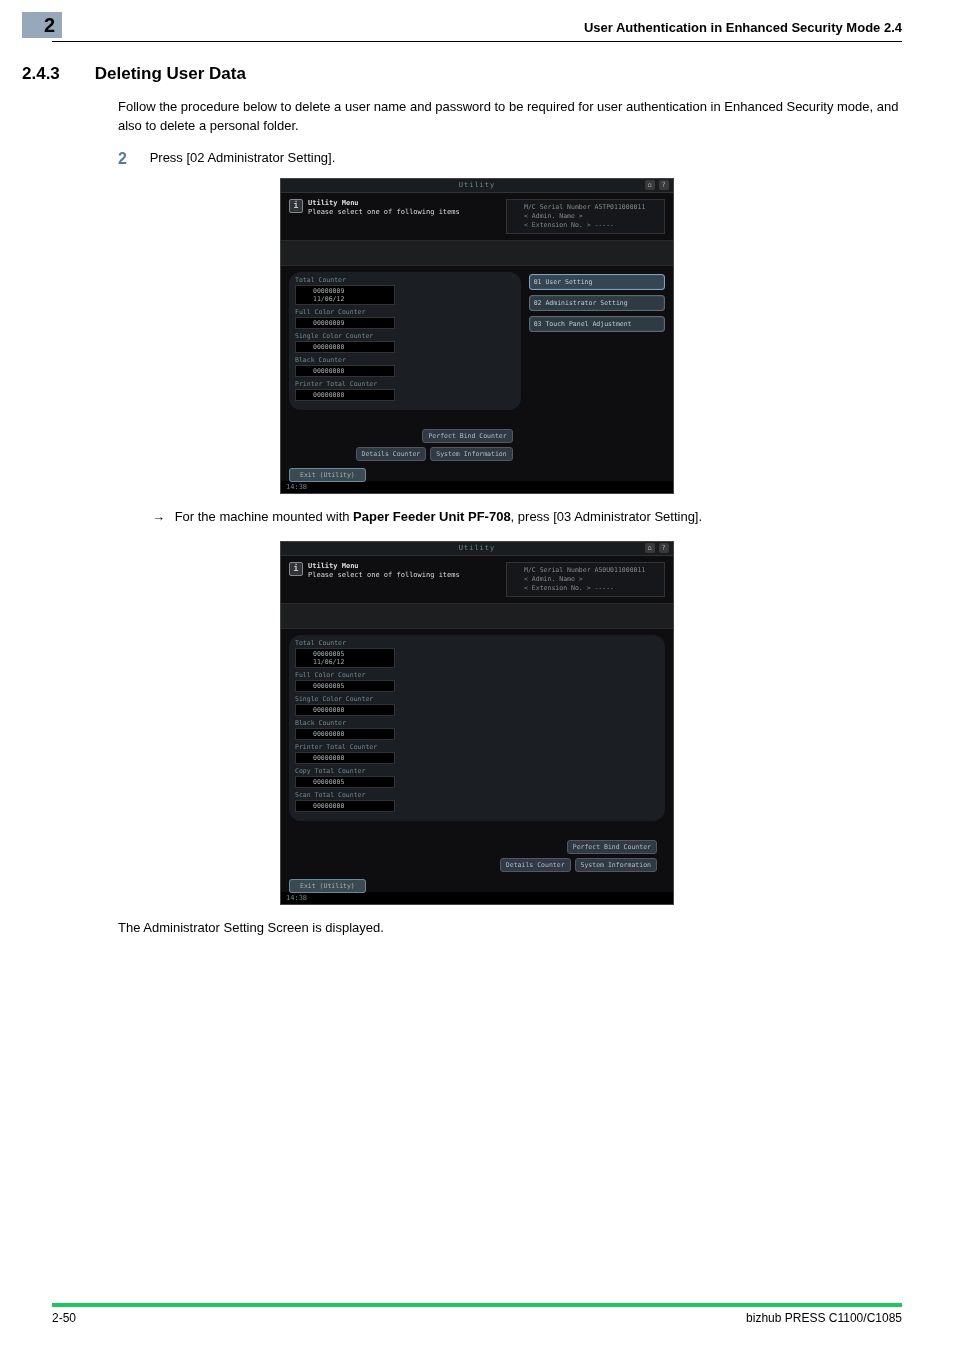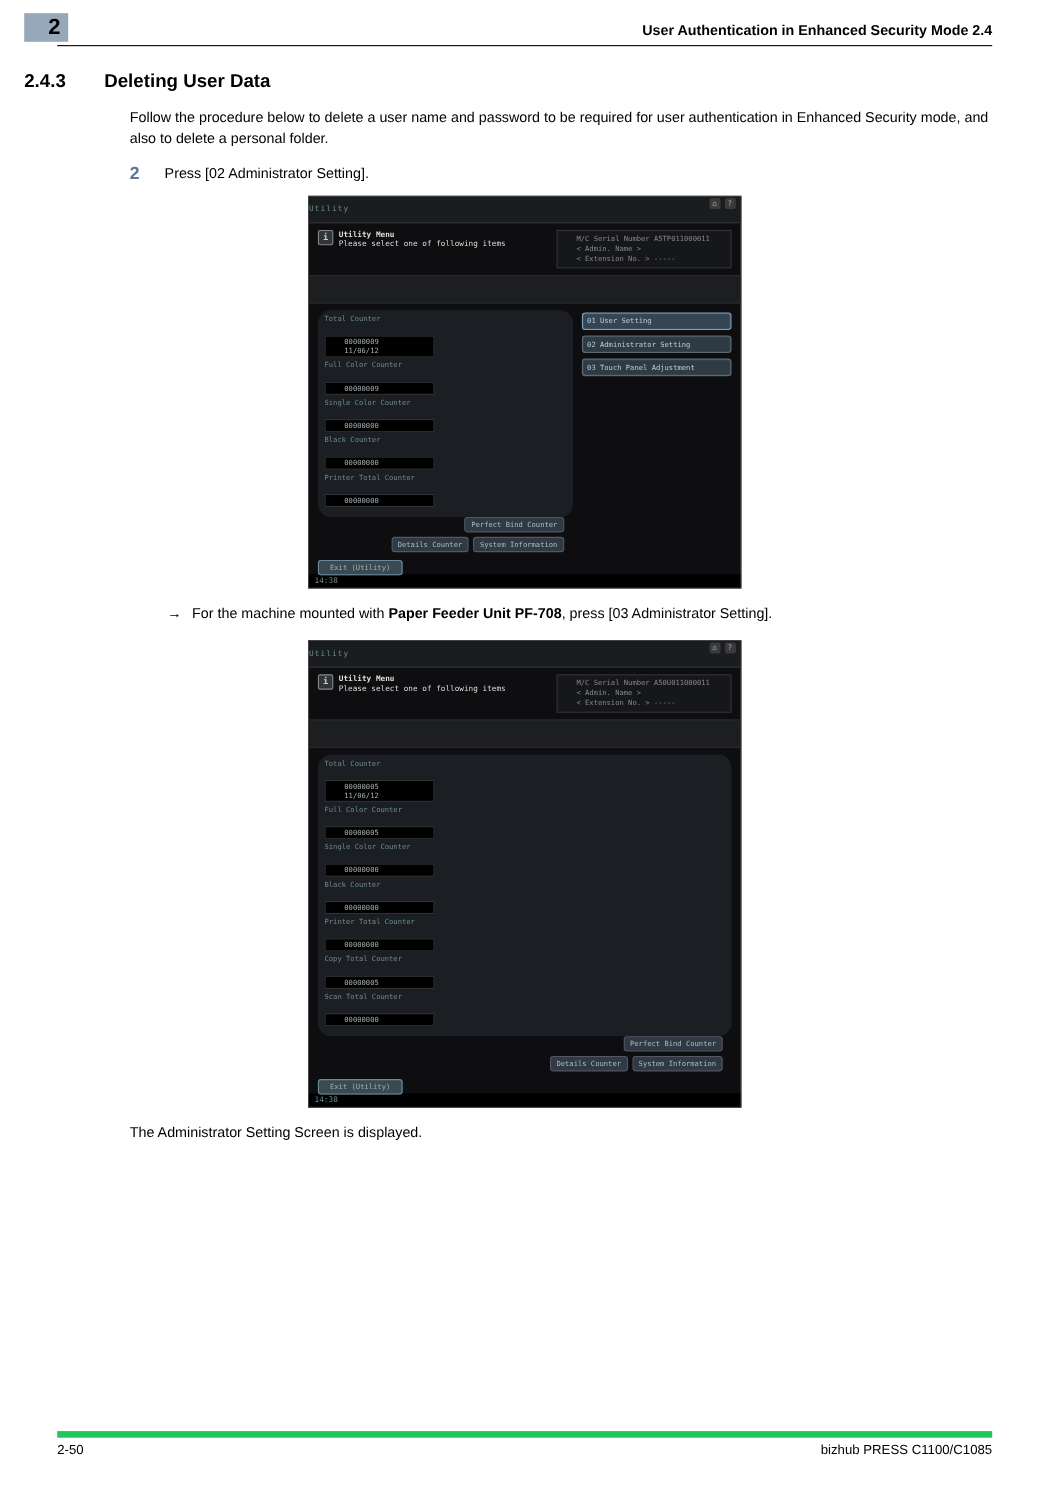--- a/index.html
+++ b/index.html
@@ -85,21 +85,22 @@
     border: 1px solid #444;
     font-family: monospace;
     font-size: 7px;
     color: #a8b0b0;
   }
   .screen a, .screen span { color: inherit; }
   .scr-title-bar {
     display:flex;
     align-items:center;
     background:#1a1d20;
-    height:24px;
+    height:14px;
+    justify-content:center;
     position:relative;
     color:#6e8a8a;
     letter-spacing:1px;
     font-size:7px;
     border-bottom:1px solid #333;
   }
   .scr-title-bar .right-icons{
     position:absolute; right:4px; top:1px; display:flex; gap:4px;
   }
   .right-icons div{
@@ -146,21 +147,21 @@
     border-radius:12px;
   }
   .ctr-item { margin-bottom:3px; }
   .ctr-label{ color:#6e8a8a; font-size:6.5px; }
   .ctr-val{
     display:block;
     background:#000;
     border:1px solid #333;
     color:#888;
     padding:1px 17px;
-    margin-top:11px;
+    margin-top:1px;
     font-size:6.5px;
     width: 100px;
   }
   .scr-right{
     flex:1;
     padding:2px 0;
   }
   .scr-btn{
     display:block;
     background:#2f3a42;
@@ -169,21 +170,21 @@
     padding:3px 4px;
     color:#bcd;
     font-size:6.5px;
     margin-bottom:5px;
     box-shadow:0 0 1px #6a90a0 inset;
   }
   .scr-btn.hi{ border-color:#7fa0bf; background:#354552;}
   .scr-bottom-btns{
     display:flex;
     justify-content:flex-end;
-    padding:0 8px 2px 8px;
+    padding:19px 8px 2px 8px;
   }
   .scr-left-wrap{ flex:1.7; display:flex; flex-direction:column; }
   .scr-bottom-btns .grp{
     display:flex; gap:4px; flex-direction:column; align-items:flex-end;
   }
   .scr-small-btn{
     background:#2f3a42; border:1px solid #556; border-radius:3px;
     font-size:6.5px; padding:2px 5px; color:#abc;
   }
   .scr-small-row{ display:flex; gap:4px; }
@@ -196,21 +197,21 @@
   }
   .scr-time{
     background:#000; color:#6e8a8a; font-size:7px; padding:2px 5px;
   }
 
   .footer{
     position:absolute;
     bottom:26px;
     left:52px;
     right:52px;
-    border-top:6px solid #22c55e;
+    border-top:4px solid #22c55e;
     padding-top:4px;
     font-size:12px;
   }
   .footer .r{ float:right; }
 </style>
 </head>
 <body>
 
 <div class="page">
   <div class="header-row">

